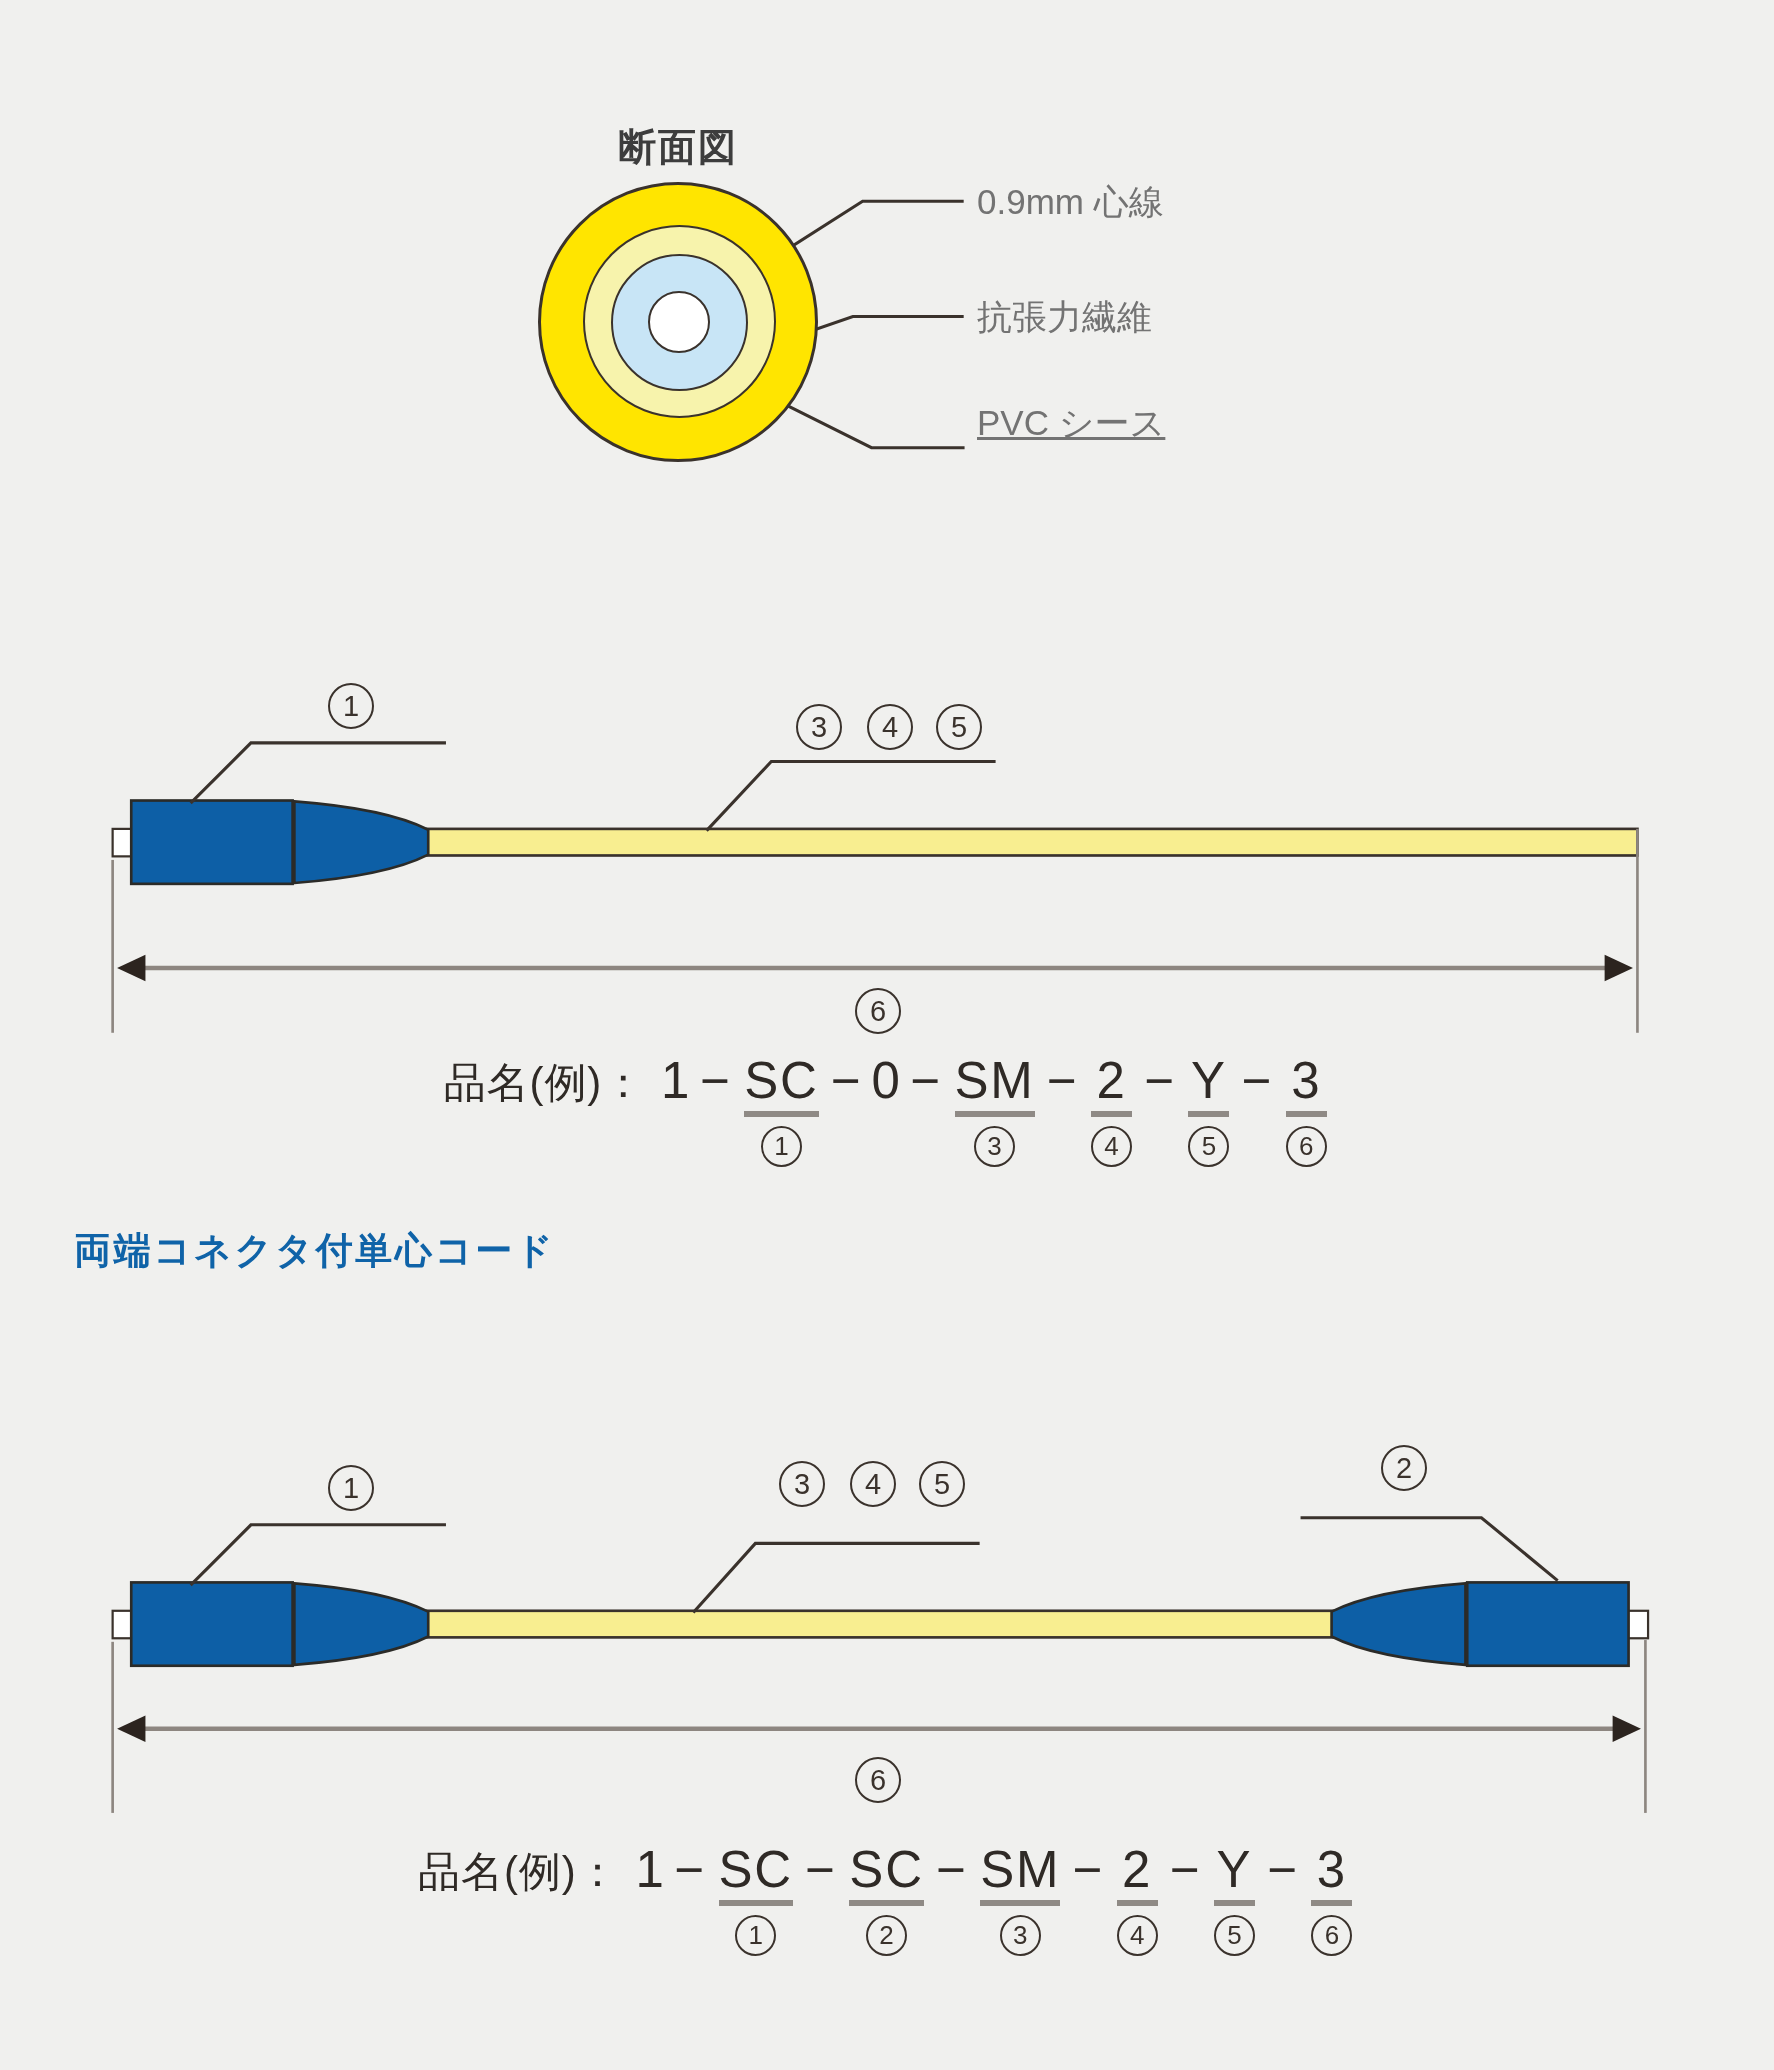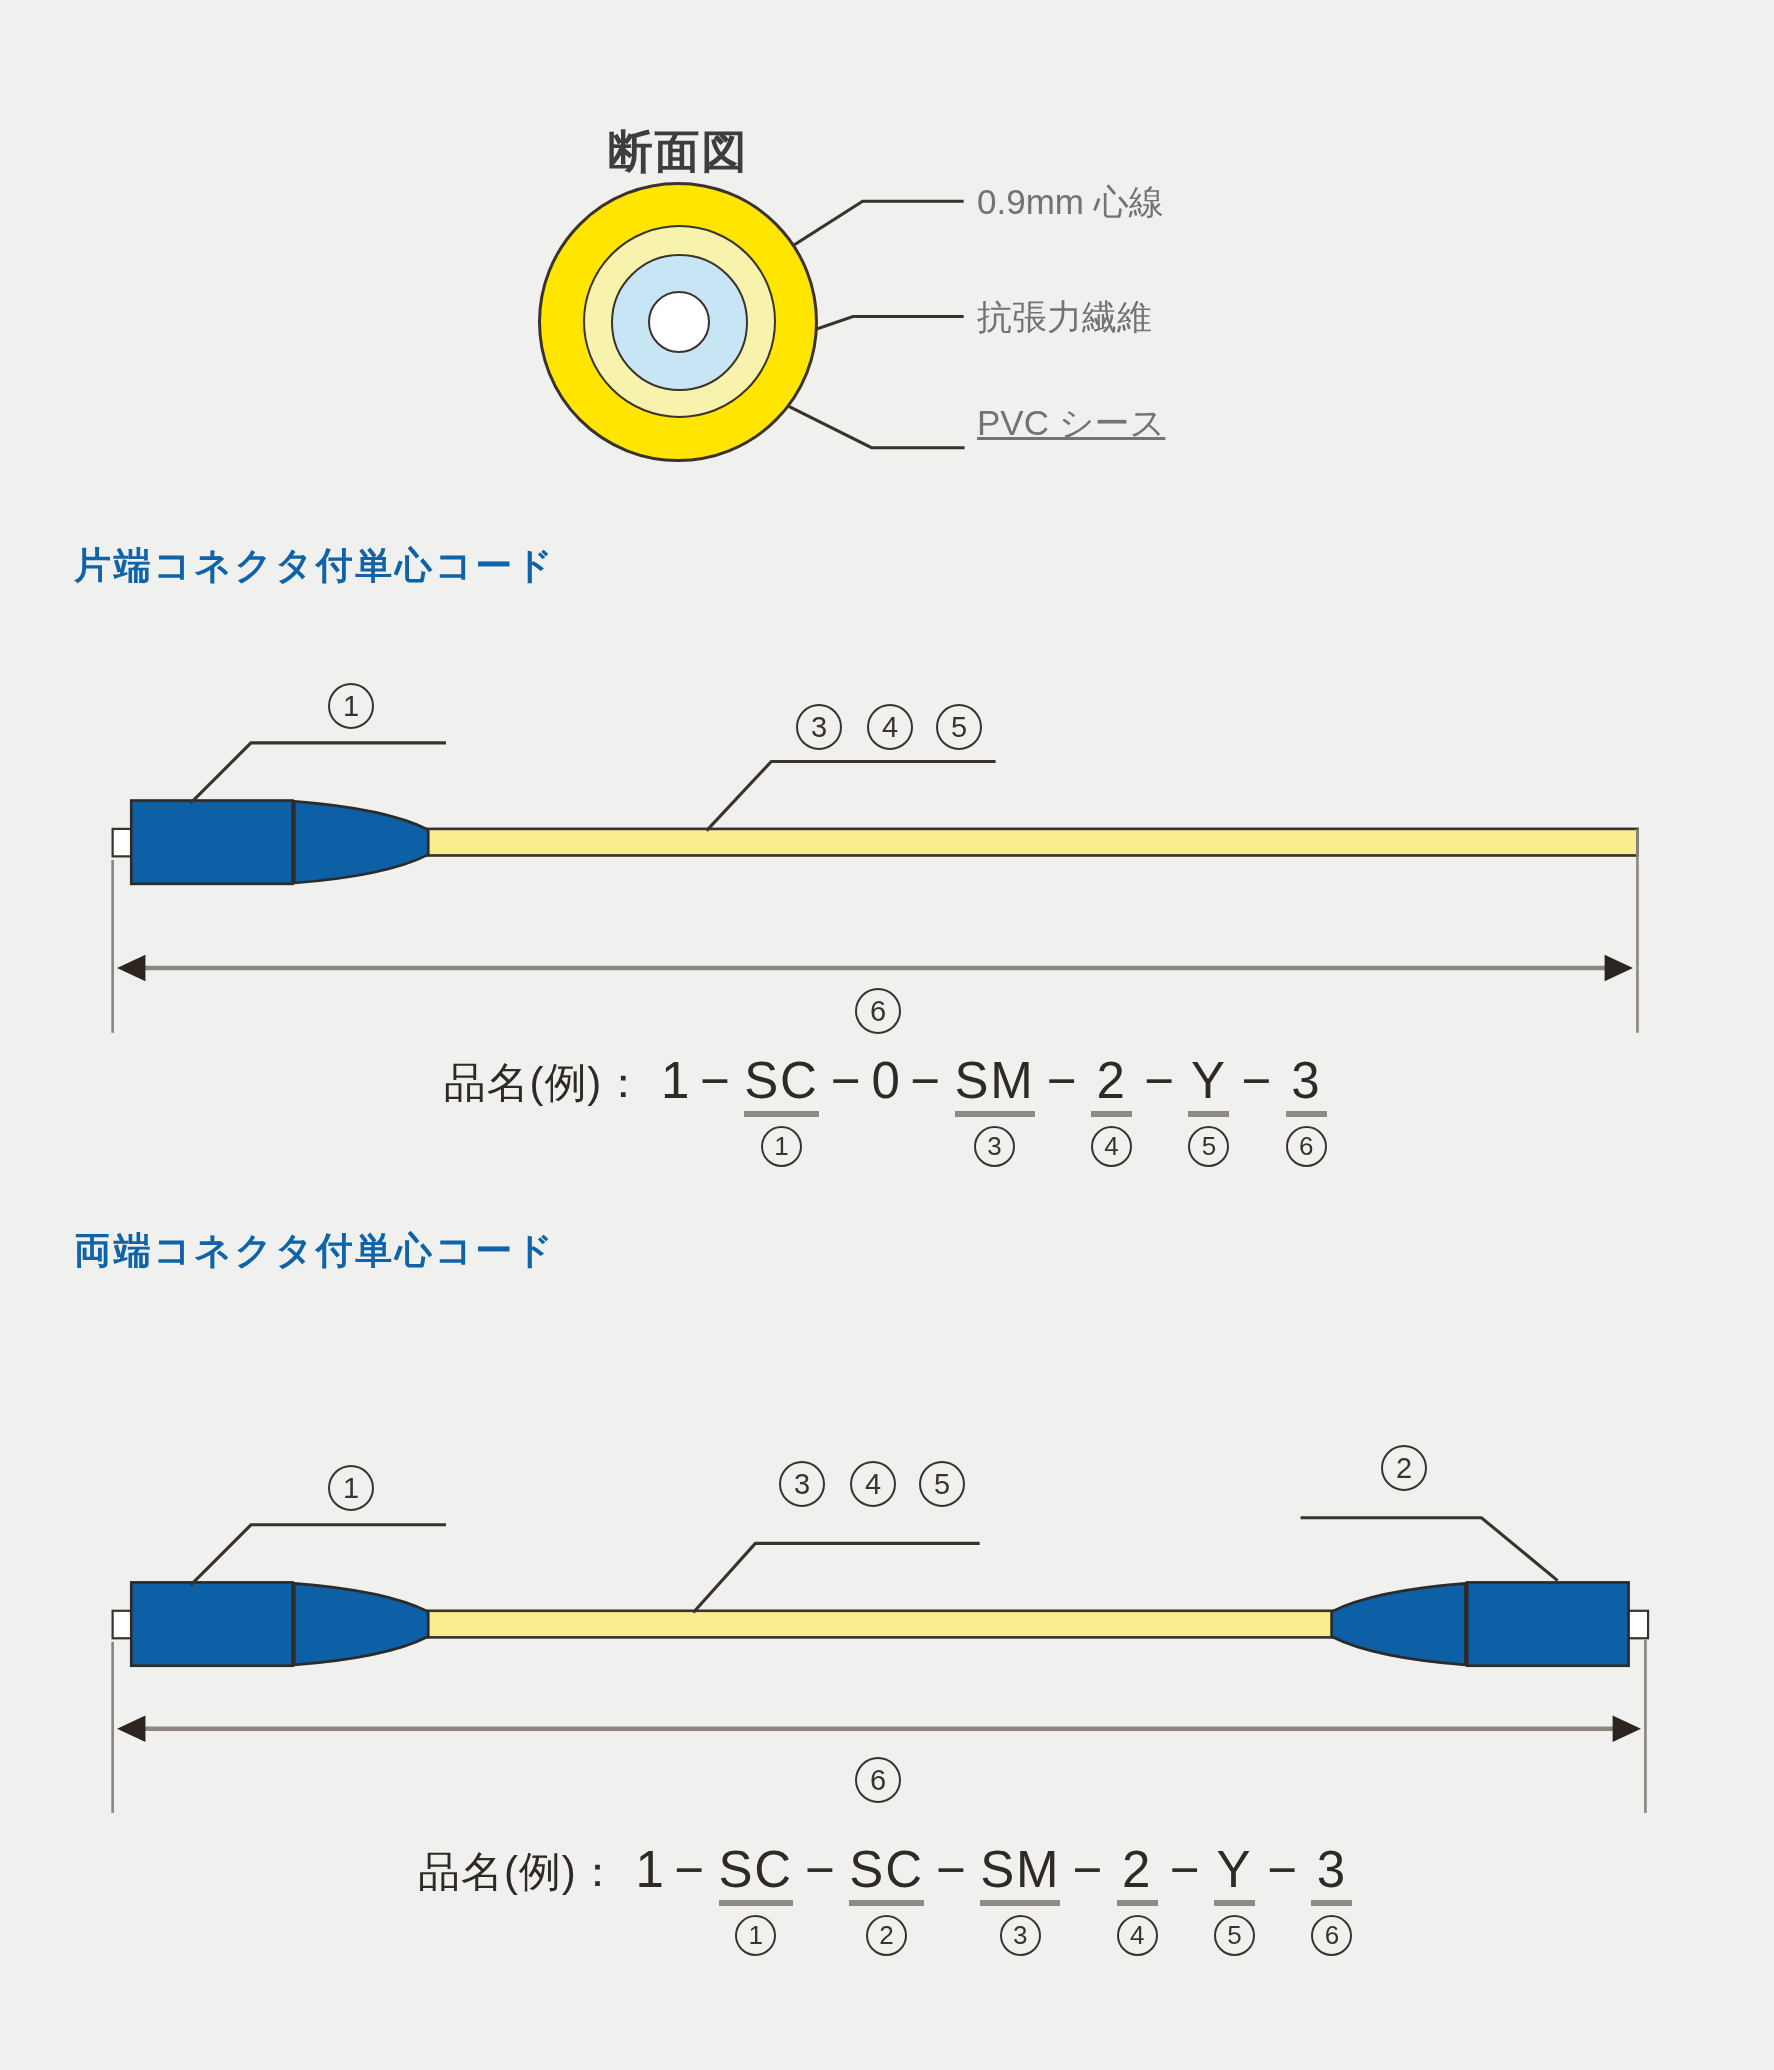--- a/index.html
+++ b/index.html
@@ -8,21 +8,21 @@
     width:1774px;height:2070px;
     background:#f0f0ee;
     font-family:"Liberation Sans", sans-serif;
     overflow:hidden;
   }
   svg.overlay{position:absolute;left:0;top:0;width:1774px;height:2070px;pointer-events:none;}
 
   
   .ring{position:absolute;border-radius:50%;border:3.5px solid #3a322c;box-sizing:border-box;}
   .cs-title{position:absolute;left:538px;top:122px;width:280px;text-align:center;
-    font-size:45px;font-weight:600;color:#3d3d3d;letter-spacing:1.8px;font-family:Liberation Mono, monospace;}
+    font-size:38px;font-weight:600;color:#3d3d3d;letter-spacing:1.8px;font-family:Liberation Mono, monospace;}
   .cs-label{position:absolute;left:977px;font-size:35px;line-height:43px;color:#737373;}
 
   
   .heading{position:absolute;left:74px;font-size:37px;font-weight:700;color:#0f63a8;letter-spacing:2.7px;}
 
   
   .callout{position:absolute;width:46px;height:46px;border:2.7px solid #3a322c;border-radius:50%;
     box-sizing:border-box;display:flex;align-items:center;justify-content:center;
     font-size:29px;color:#3a322c;}
 
@@ -94,21 +94,20 @@
 
   <div class="cs-title">断面図</div>
   <div class="ring" style="left:538px;top:182px;width:280px;height:280px;background:#ffe500;"></div>
   <div class="ring" style="left:583px;top:225px;width:193px;height:193px;background:#f7f3ac;border-width:2.7px;"></div>
   <div class="ring" style="left:611px;top:254px;width:137px;height:137px;background:#c8e5f6;border-width:2.7px;"></div>
   <div class="ring" style="left:648px;top:291px;width:62px;height:62px;background:#ffffff;border-width:2.7px;"></div>
   <div class="cs-label" style="top:180px;">0.9mm 心線</div>
   <div class="cs-label" style="top:295px;text-align:center;">抗張力繊維</div>
   <div class="cs-label" style="top:401px;text-decoration:underline;">PVC シース</div>
 
-  <div class="heading" style="top:541px;">片端コネクタ付単心コード</div>
 
   <div class="callout" style="left:328px;top:683px;">1</div>
   <div class="callout" style="left:796px;top:704px;">3</div>
   <div class="callout" style="left:867px;top:704px;">4</div>
   <div class="callout" style="left:936px;top:704px;">5</div>
   <div class="callout" style="left:855px;top:988px;">6</div>
 
   <div class="formula" style="top:1053px;">
     <div class="formula-prefix">品名(例)：</div>
     <div class="tok">

